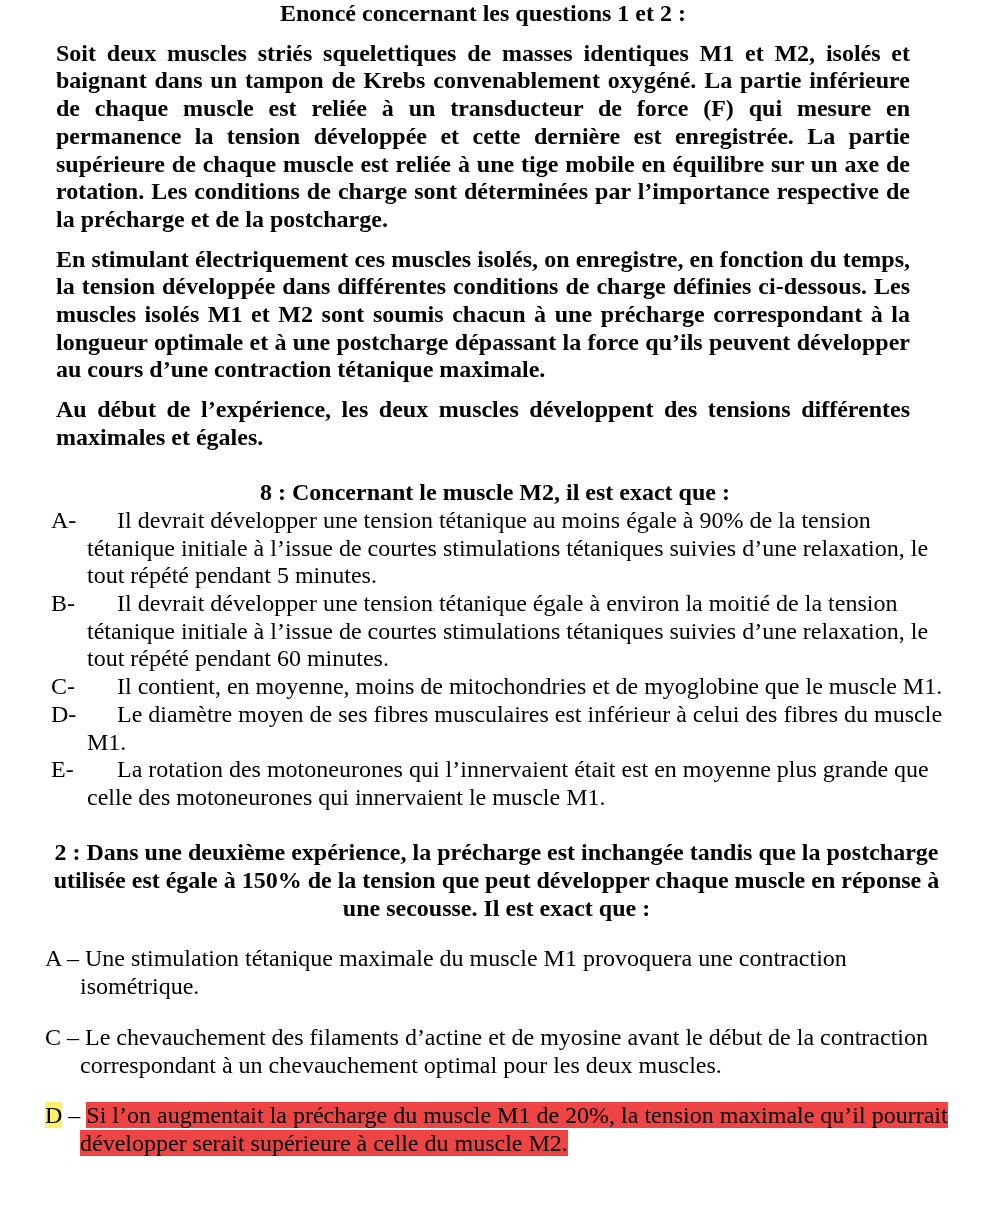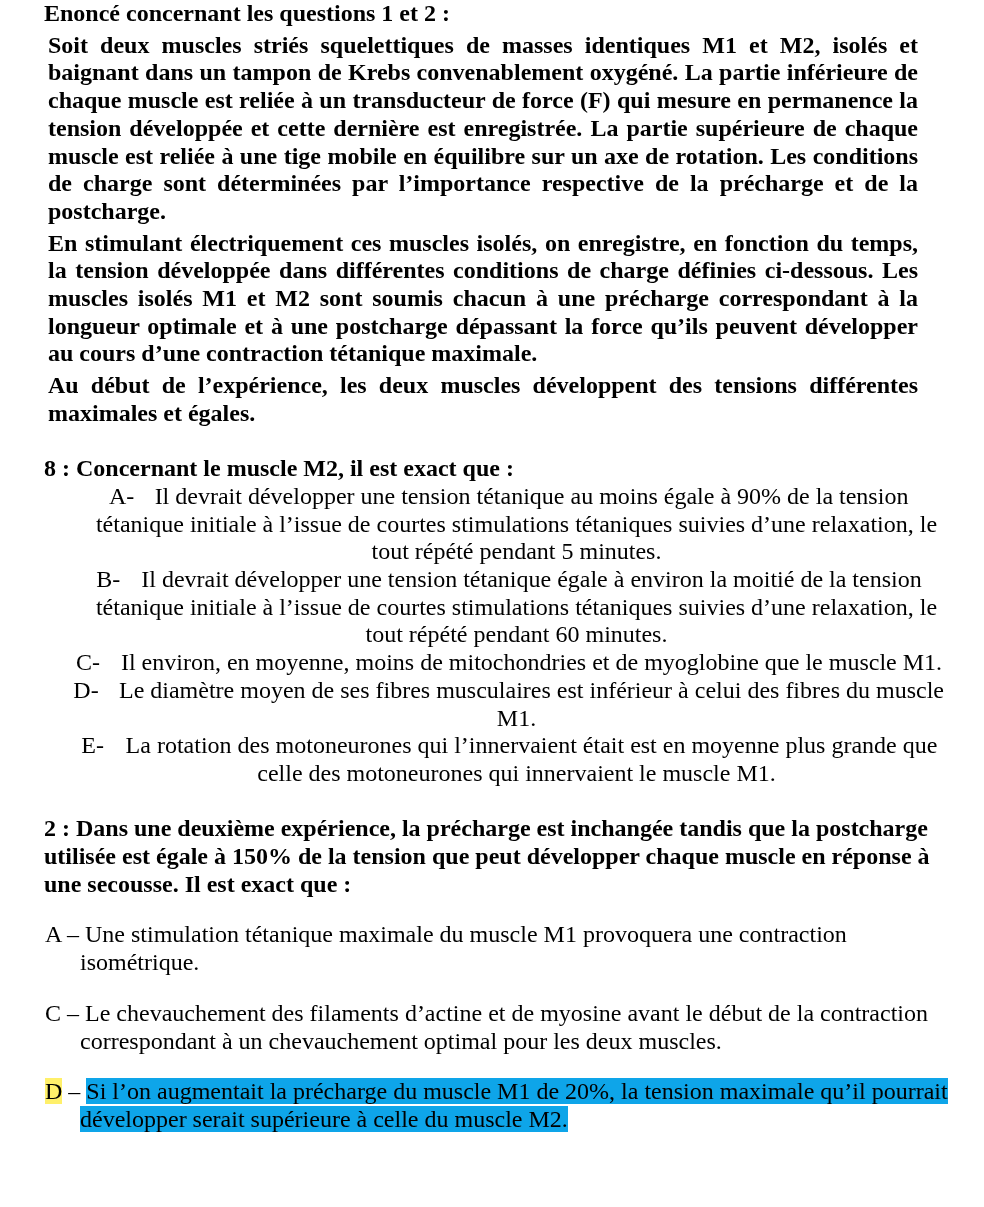--- a/index.html
+++ b/index.html
@@ -5,27 +5,27 @@
   html, body { margin: 0; padding: 0; background: #ffffff; }
   body { width: 984px; height: 1207px; overflow: hidden; }
   .page {
     position: relative;
     padding: 0 0 0 44px;
     font-family: "Liberation Serif", "DejaVu Serif", serif;
     font-size: 24px;
     line-height: 27.7px;
     color: #000000;
   }
-  .b { font-weight: bold; }
-  p { margin: 4px; }
+  .b { font-weight: bold; text-align: center; }
+  p { margin: 12px; }
   .statement { width: 878px; margin: 0 0 27.7px 0; }
   .statement .just { text-align: justify; }
   .q1 { width: 902px; margin: 0 0 27.7px 0; }
   .q2 { width: 905px; margin: 0; }
-  .opt1 { padding-left: 43px; text-indent: -36px; text-align: center; }
+  .opt1 { padding-left: 43px; text-indent: -36px; }
   .opt1 .lbl1 { display: inline-block; width: 66px; text-indent: 0; }
   .opt2 { padding-left: 36px; text-indent: -35px; margin-top: 23px; }
 </style>
 </head>
 <body>
 
 <div class="page">
 
   <section class="statement">
     <div class="b">Enoncé concernant les questions 1 et 2 :</div>
@@ -34,31 +34,31 @@
     <p class="b just">Au début de l’expérience, les deux muscles développent des tensions différentes maximales et égales.</p>
   </section>
 
   <section class="q1">
     <div class="b">8 : Concernant le muscle M2, il est exact que :</div>
 
     <div class="opt1"><span class="lbl1">A-</span><span class="txt">Il devrait développer une tension tétanique au moins égale à 90% de la tension tétanique initiale à l’issue de courtes stimulations tétaniques suivies d’une relaxation, le tout répété pendant 5 minutes.</span></div>
 
     <div class="opt1"><span class="lbl1">B-</span><span class="txt">Il devrait développer une tension tétanique égale à environ la moitié de la tension tétanique initiale à l’issue de courtes stimulations tétaniques suivies d’une relaxation, le tout répété pendant 60 minutes.</span></div>
 
-    <div class="opt1"><span class="lbl1">C-</span><span class="txt">Il environ, en moyenne, moins de mitochondries et de myoglobine que le muscle M1.</span></div>
+    <div class="opt1"><span class="lbl1">C-</span><span class="txt">Il contient, en moyenne, moins de mitochondries et de myoglobine que le muscle M1.</span></div>
 
     <div class="opt1"><span class="lbl1">D-</span><span class="txt">Le diamètre moyen de ses fibres musculaires est inférieur à celui des fibres du muscle M1.</span></div>
 
     <div class="opt1"><span class="lbl1">E-</span><span class="txt">La rotation des motoneurones qui l’innervaient était est en moyenne plus grande que celle des motoneurones qui innervaient le muscle M1.</span></div>
   </section>
 
   <section class="q2">
     <div class="b">2 :  Dans une deuxième expérience, la précharge est inchangée tandis que la postcharge utilisée est égale à 150% de la tension que peut développer chaque muscle en réponse à une secousse. Il est exact que :</div>
 
     <div class="opt2"><span class="lbl">A</span> <span>–</span> <span class="txt">Une stimulation tétanique maximale du muscle M1 provoquera une contraction isométrique.</span></div>
 
 
     <div class="opt2"><span class="lbl">C</span> <span>–</span> <span class="txt">Le chevauchement des filaments d’actine et de myosine avant le début de la contraction correspondant à un chevauchement optimal pour les deux muscles.</span></div>
 
-    <div class="opt2"><span class="lbl" style="background: rgb(255, 240, 106);">D</span> <span>–</span> <span class="txt" style="background: #0ea5e9;">Si l’on augmentait la précharge du muscle M1 de 20%, la tension maximale qu’il pourrait développer serait supérieure à celle du muscle M2.</span></div>
+    <div class="opt2"><span class="lbl" style="background: rgb(255, 240, 106);">D</span> <span>–</span> <span class="txt" style="background: #ef4444;">Si l’on augmentait la précharge du muscle M1 de 20%, la tension maximale qu’il pourrait développer serait supérieure à celle du muscle M2.</span></div>
   </section>
 
 </div>
 
 </body></html>

